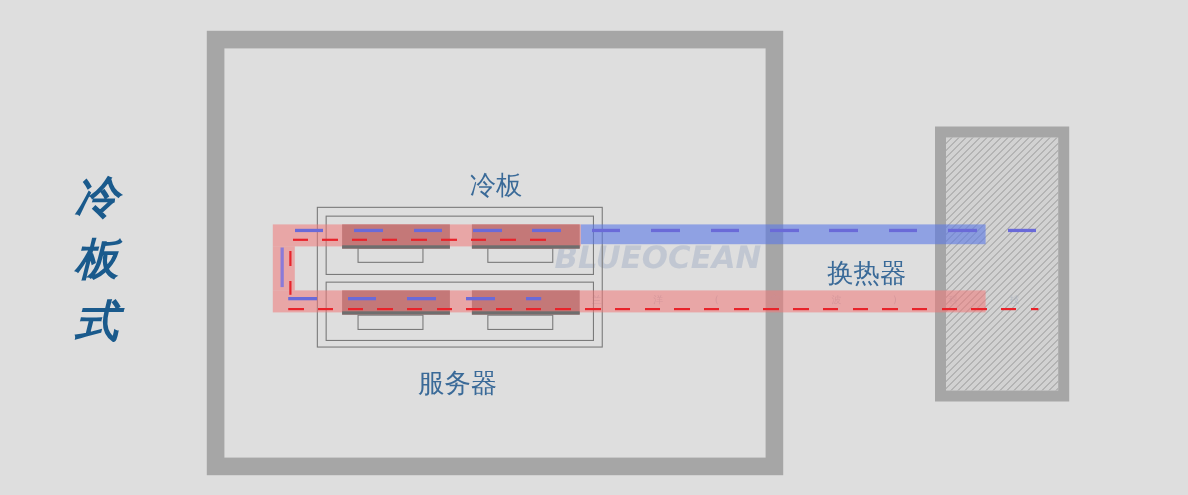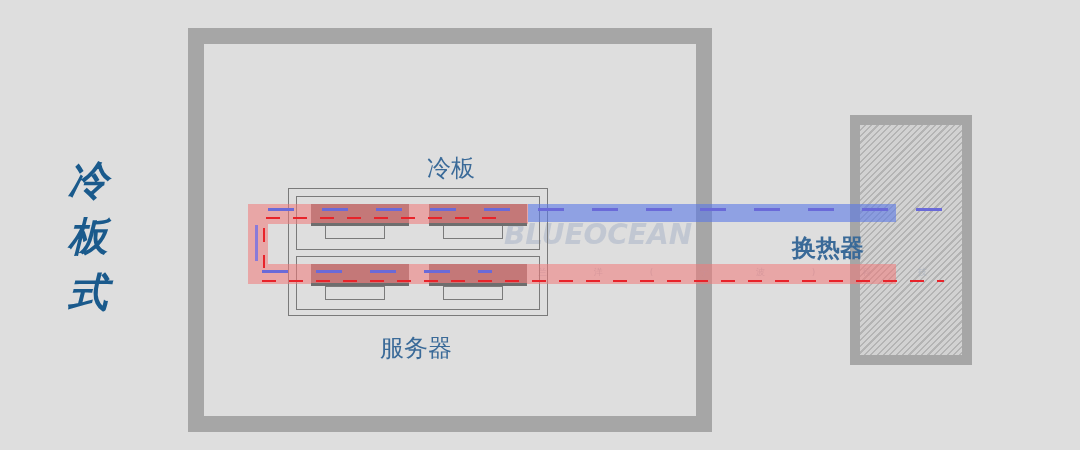--- a/index.html
+++ b/index.html
@@ -62,13 +62,13 @@
 
 <div class="abs dash-blue" style="left:268px;top:208px;width:680px;"></div>
 <div class="abs dash-red" style="left:266px;top:217px;width:240px;"></div>
 <div class="abs dash-blue-v" style="left:255px;top:225px;height:36px;"></div>
 <div class="abs dash-red-v" style="left:263px;top:228px;height:40px;"></div>
 <div class="abs dash-blue" style="left:262px;top:270px;width:230px;"></div>
 <div class="abs dash-red" style="left:262px;top:280px;width:682px;"></div>
 
 <div class="abs label" style="left:404px;top:152px;margin-left:23px;">冷板</div>
 <div class="abs label" style="left:380px;top:332px;">服务器</div>
-<div class="abs label" style="left:792px;top:232px;font-weight:bold;">换热器</div>
+<div class="abs label" style="left:752px;top:232px;">换热器</div>
 
 </body></html>

